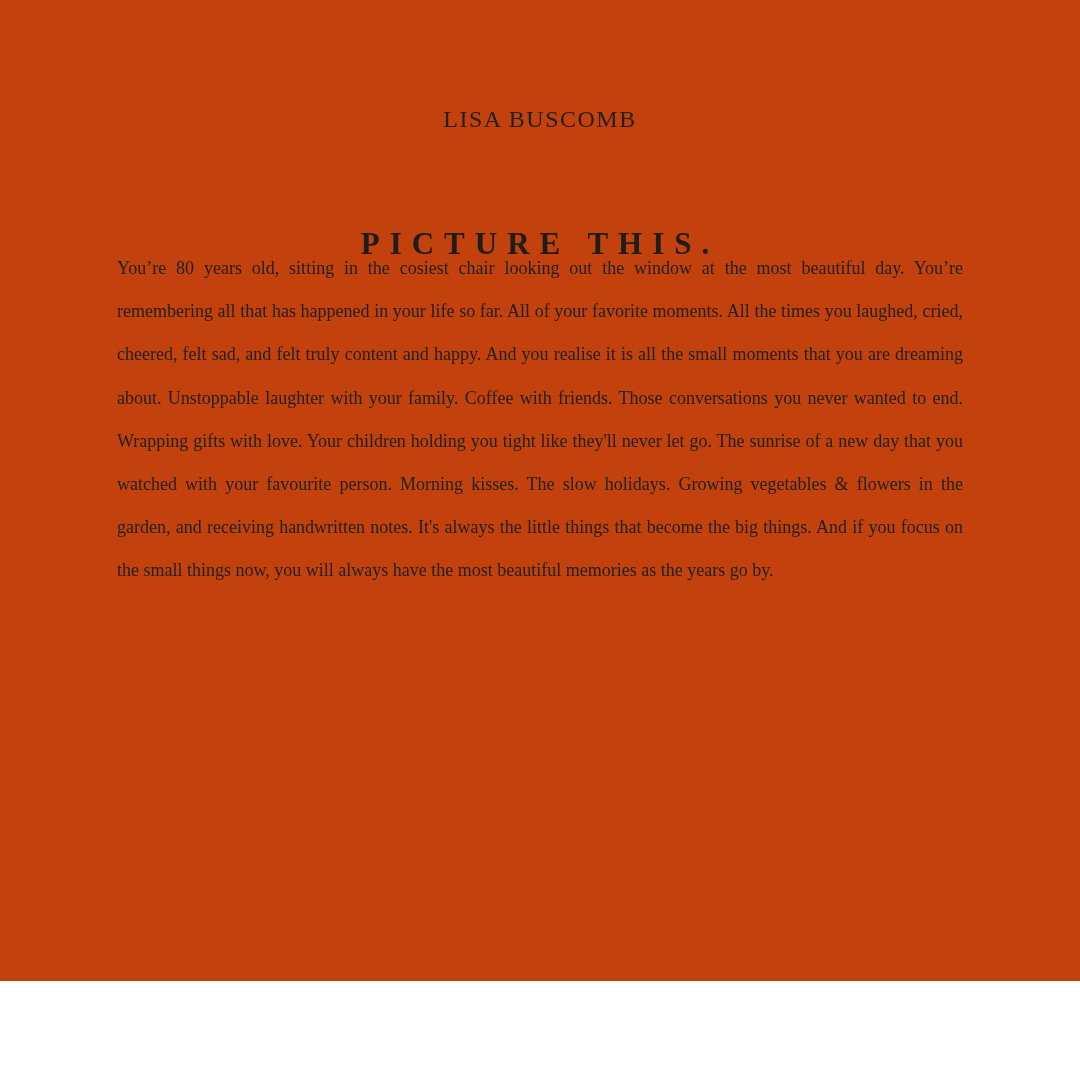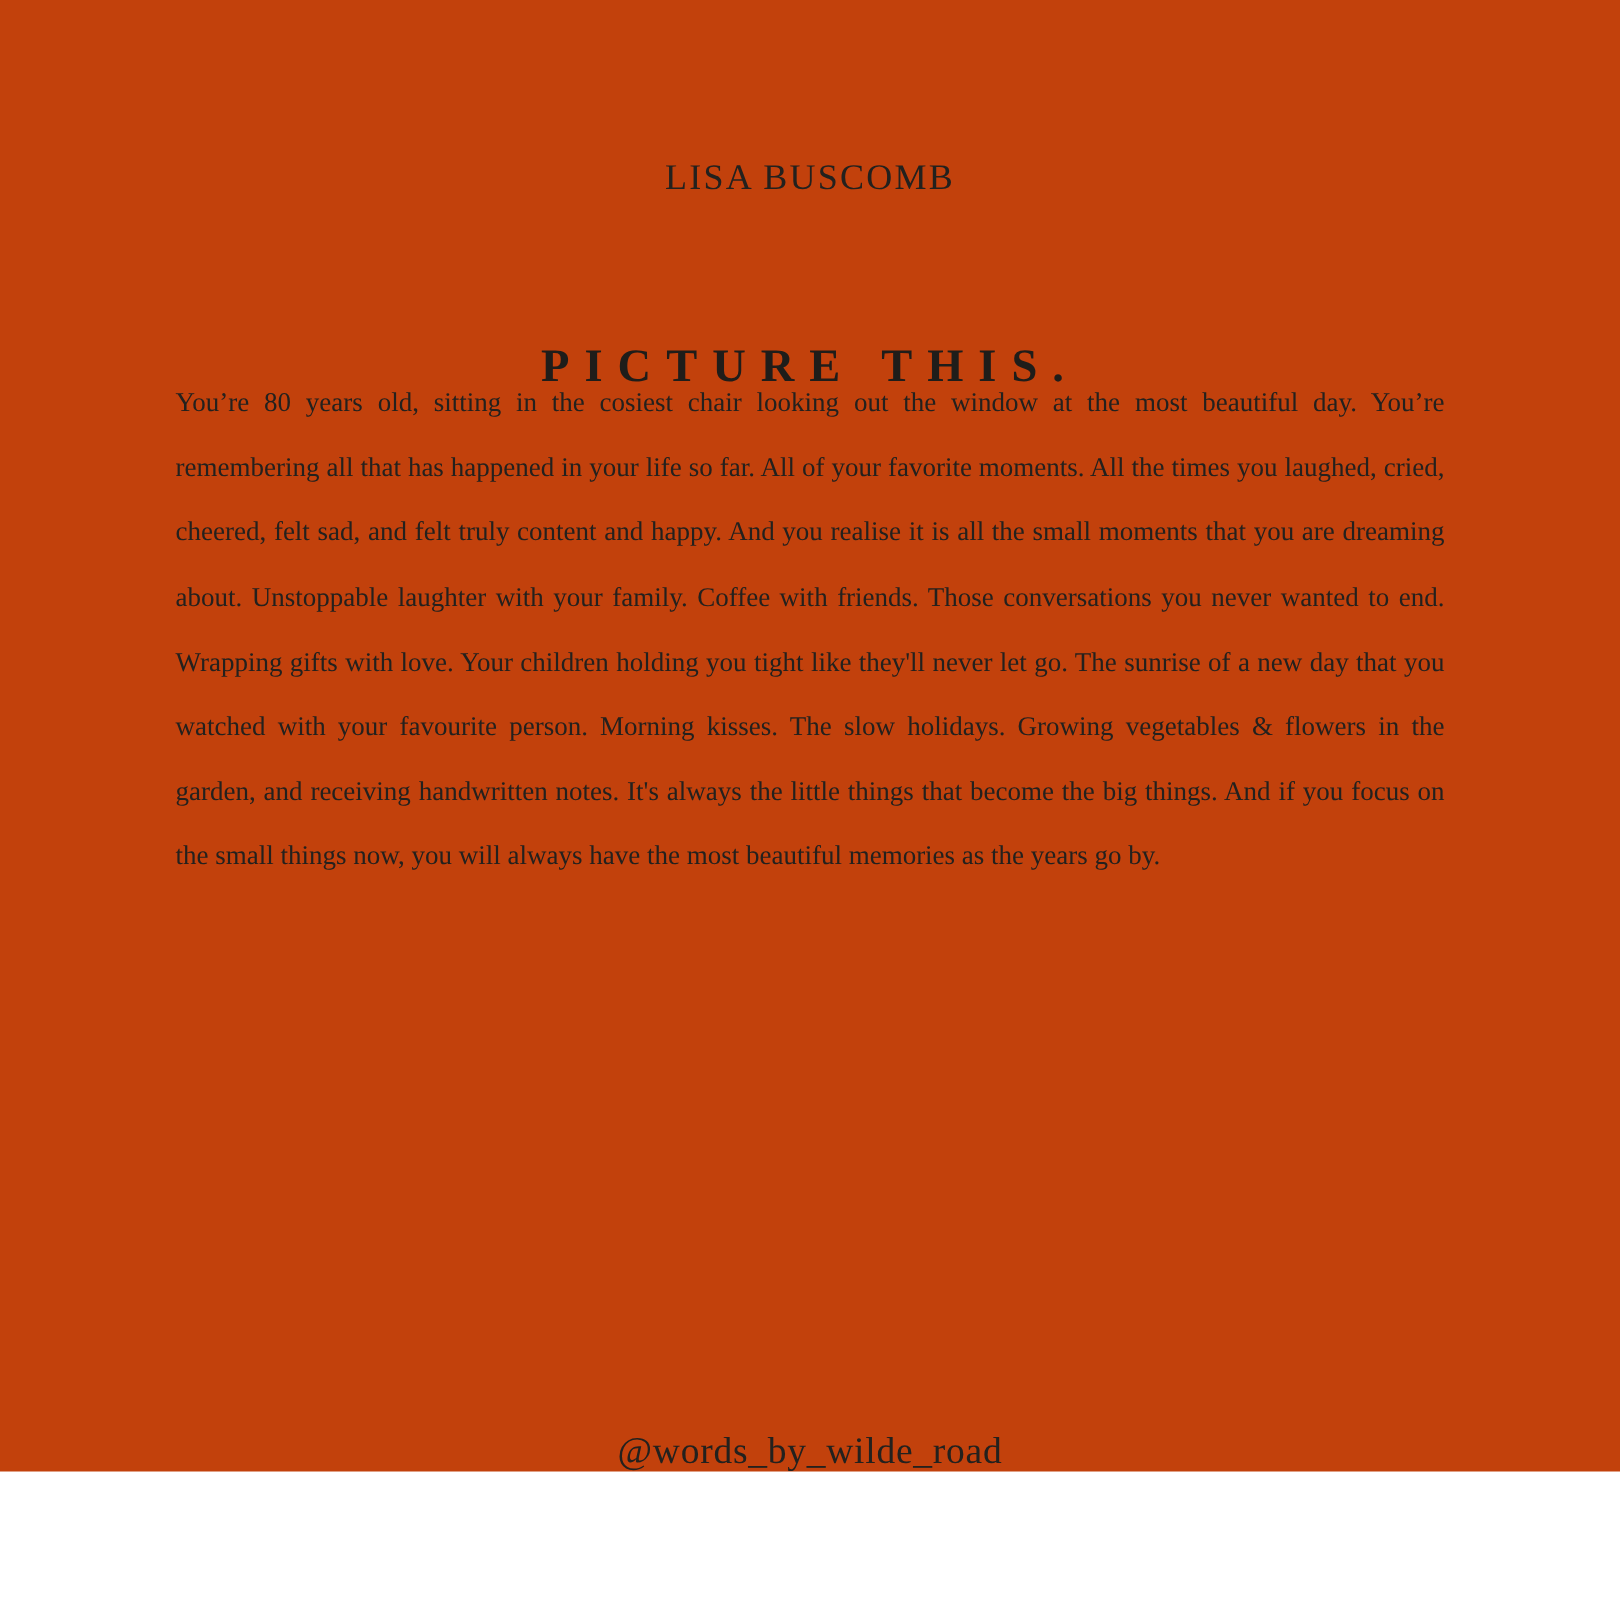--- a/index.html
+++ b/index.html
@@ -70,15 +70,14 @@
 <body>
 
 <div class="canvas">
 
   <div class="author">LISA BUSCOMB</div>
 
   <div class="title">PICTURE THIS.</div>
 
   <div class="quote-body">You’re 80 years old, sitting in the cosiest chair looking out the window at the most beautiful day. You’re remembering all that has happened in your life so far. All of your favorite moments. All the times you laughed, cried, cheered, felt sad, and felt truly content and happy. And you realise it is all the small moments that you are dreaming about. Unstoppable laughter with your family. Coffee with friends. Those conversations you never wanted to end. Wrapping gifts with love. Your children holding you tight like they'll never let go. The sunrise of a new day that you watched with your favourite person. Morning kisses. The slow holidays. Growing vegetables &amp; flowers in the garden, and receiving handwritten notes. It's always the little things that become the big things. And if you focus on the small things now, you will always have the most beautiful memories as the years go by.</div>
 
-  <div class="handle">@words_by_wilde_road</div>
 
 </div>
 
 </body></html>

